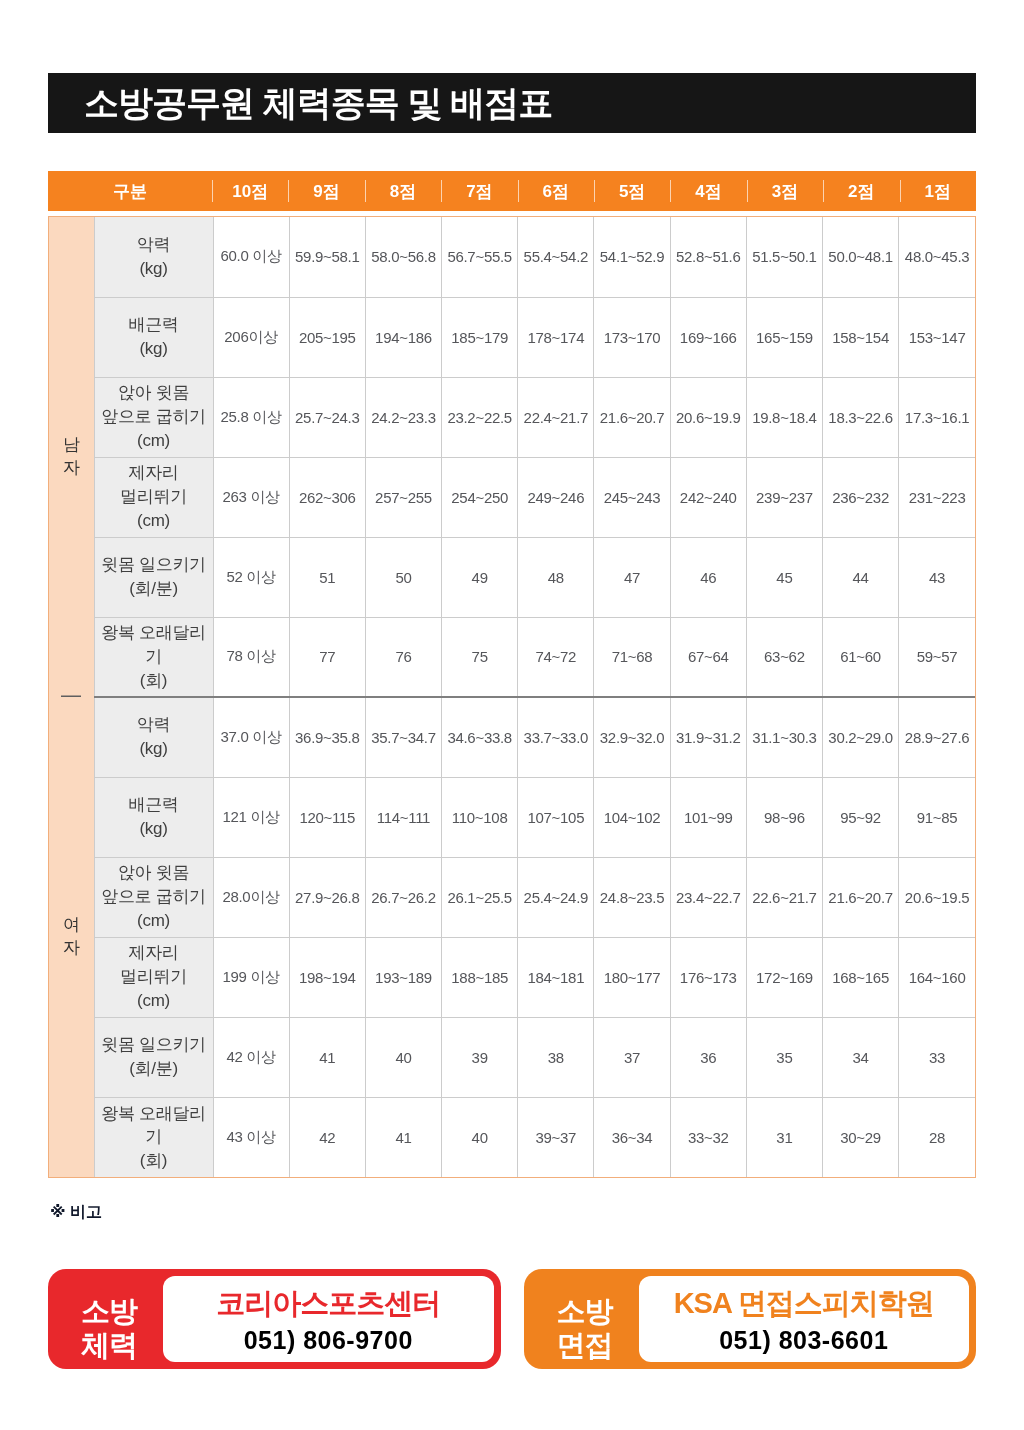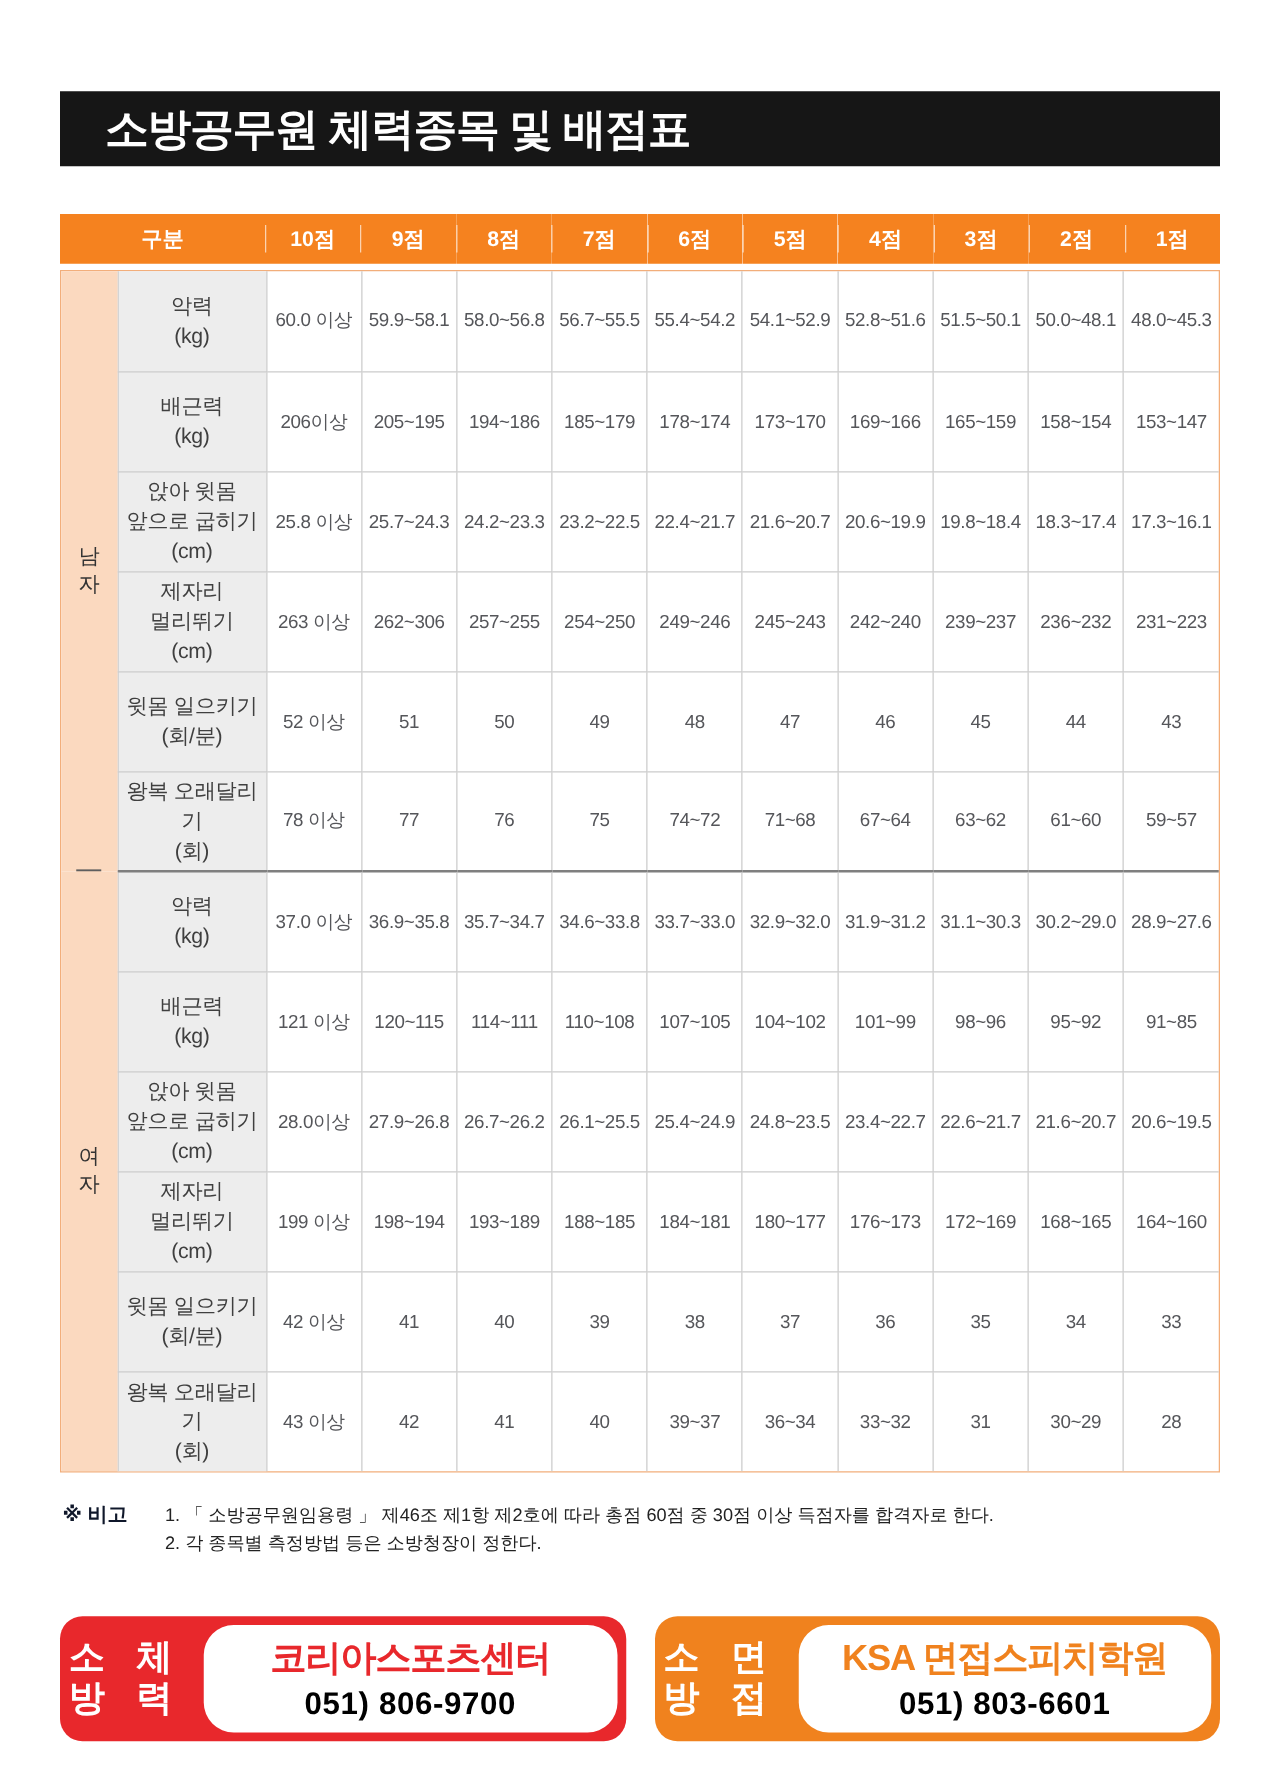--- a/index.html
+++ b/index.html
@@ -72,27 +72,27 @@
 
   
   .cards { display:flex; gap:23px; margin-top:46px; }
   .card {
     flex:1; height:100px; border-radius:18px;
     display:flex; align-items:stretch; padding:7px;
   }
   .card-red    { background:var(--brand-red,#E8282C); }
   .card-orange { background:var(--card-orange,#F0821E); }
   .card-badge {
-    width:108px; display:flex; flex-direction:row;
-    align-items:center; justify-content:flex-start;
+    width:108px; display:flex; flex-direction:column;
+    align-items:center; justify-content:flex-end;
     color:#fff; font-size:29px; font-weight:bold; line-height:1.15;
     letter-spacing:-1px;
   }
   .card-panel {
-    flex:1; background:#fff; border-radius:24px;
+    flex:1; background:#fff; border-radius:12px;
     display:flex; flex-direction:column; align-items:center; justify-content:center;
     gap:2px;
   }
   .card-name { font-size:29px; font-weight:bold; letter-spacing:-1px; }
   .card-red    .card-name { color:var(--brand-red,#E8282C); }
   .card-orange .card-name { color:var(--card-orange,#F0821E); }
   .card-phone { font-size:25px; font-weight:bold; color:#000000; letter-spacing:0.5px; }
 </style>
 </head>
 <body>
@@ -196,21 +196,21 @@
               <div>(cm)</div>
             </td>
             <td class="val">25.8 이상</td>
             <td class="val">25.7~24.3</td>
             <td class="val">24.2~23.3</td>
             <td class="val">23.2~22.5</td>
             <td class="val">22.4~21.7</td>
             <td class="val">21.6~20.7</td>
             <td class="val">20.6~19.9</td>
             <td class="val">19.8~18.4</td>
-            <td class="val">18.3~17.4</td>
+            <td class="val">18.3~22.6</td>
             <td class="val">17.3~16.1</td>
           </tr>
           <tr>
             <td class="category">
               <div>제자리</div>
               <div>멀리뛰기</div>
               <div>(cm)</div>
             </td>
             <td class="val">263 이상</td>
             <td class="val">262~306</td>
@@ -356,24 +356,20 @@
             <td class="val">31</td>
             <td class="val">30~29</td>
             <td class="val">28</td>
           </tr>
         </tbody>
     </table>
   </div>
 
   <div class="note">
     <div class="note-label">※ 비고</div>
-    <div class="note-lines">
-      <div>1. 「 소방공무원임용령 」 제46조 제1항 제2호에 따라 총점 60점 중 30점 이상 득점자를 합격자로 한다.</div>
-      <div>2. 각 종목별 측정방법 등은 소방청장이 정한다.</div>
-    </div>
   </div>
 
   <div class="cards">
     <div class="card card-red">
       <div class="card-badge">
         <span>소방</span>
         <span>체력</span>
       </div>
       <div class="card-panel">
         <div class="card-name">코리아스포츠센터</div>

